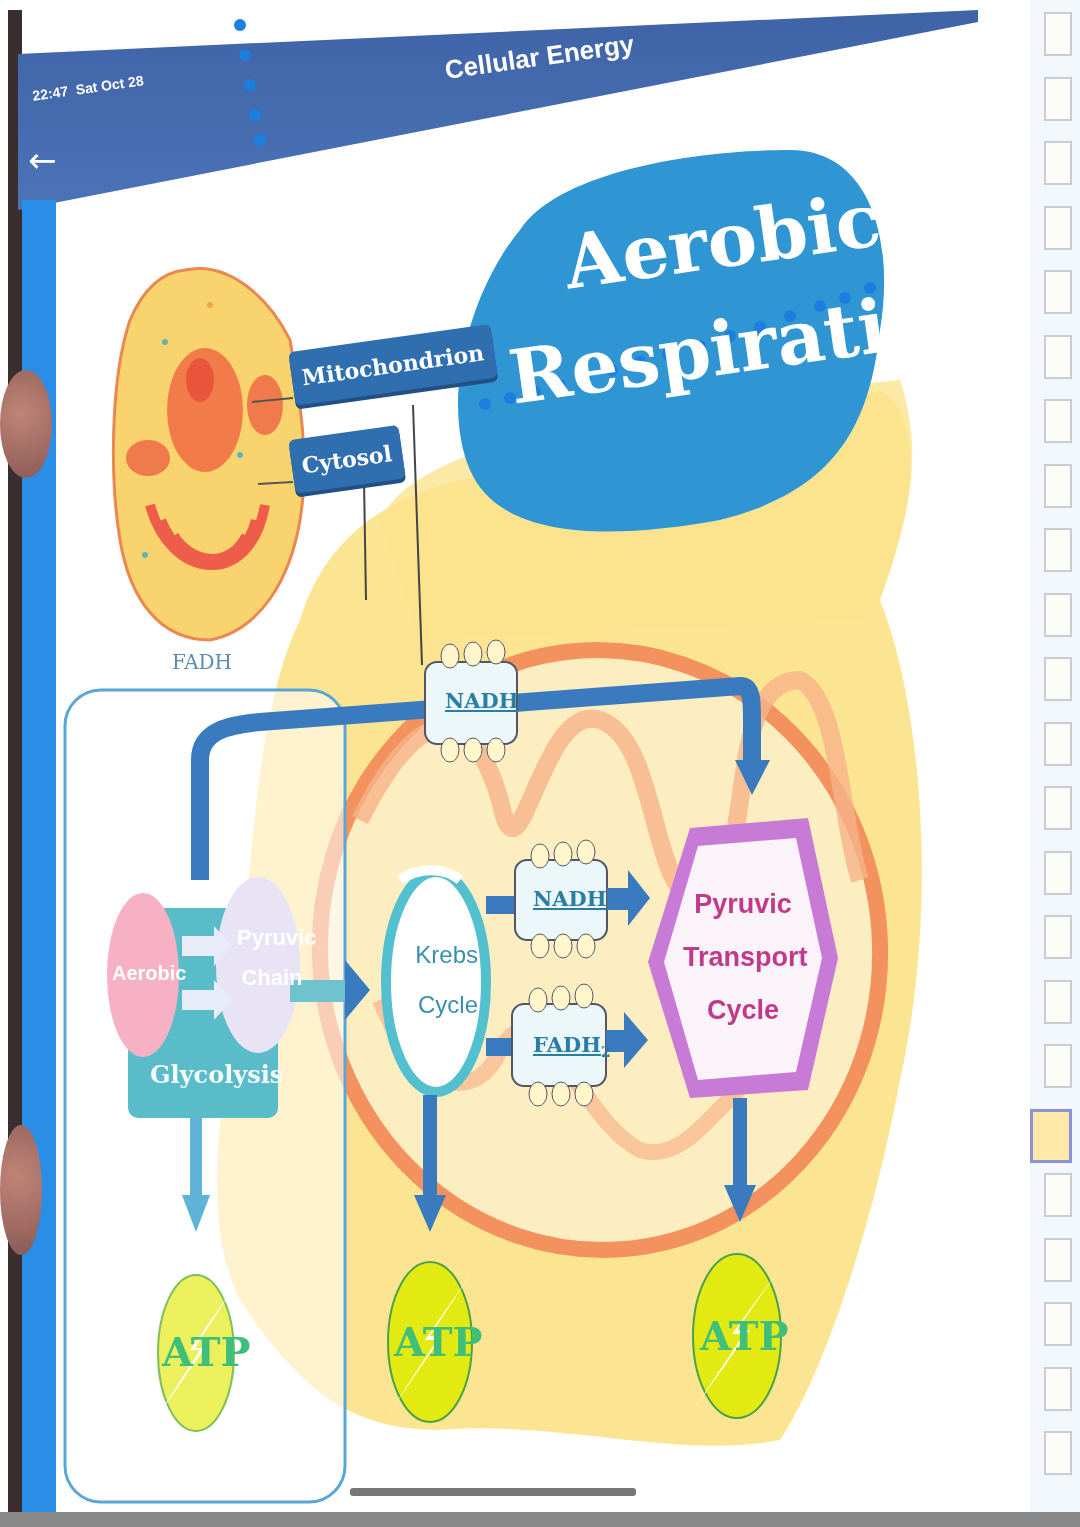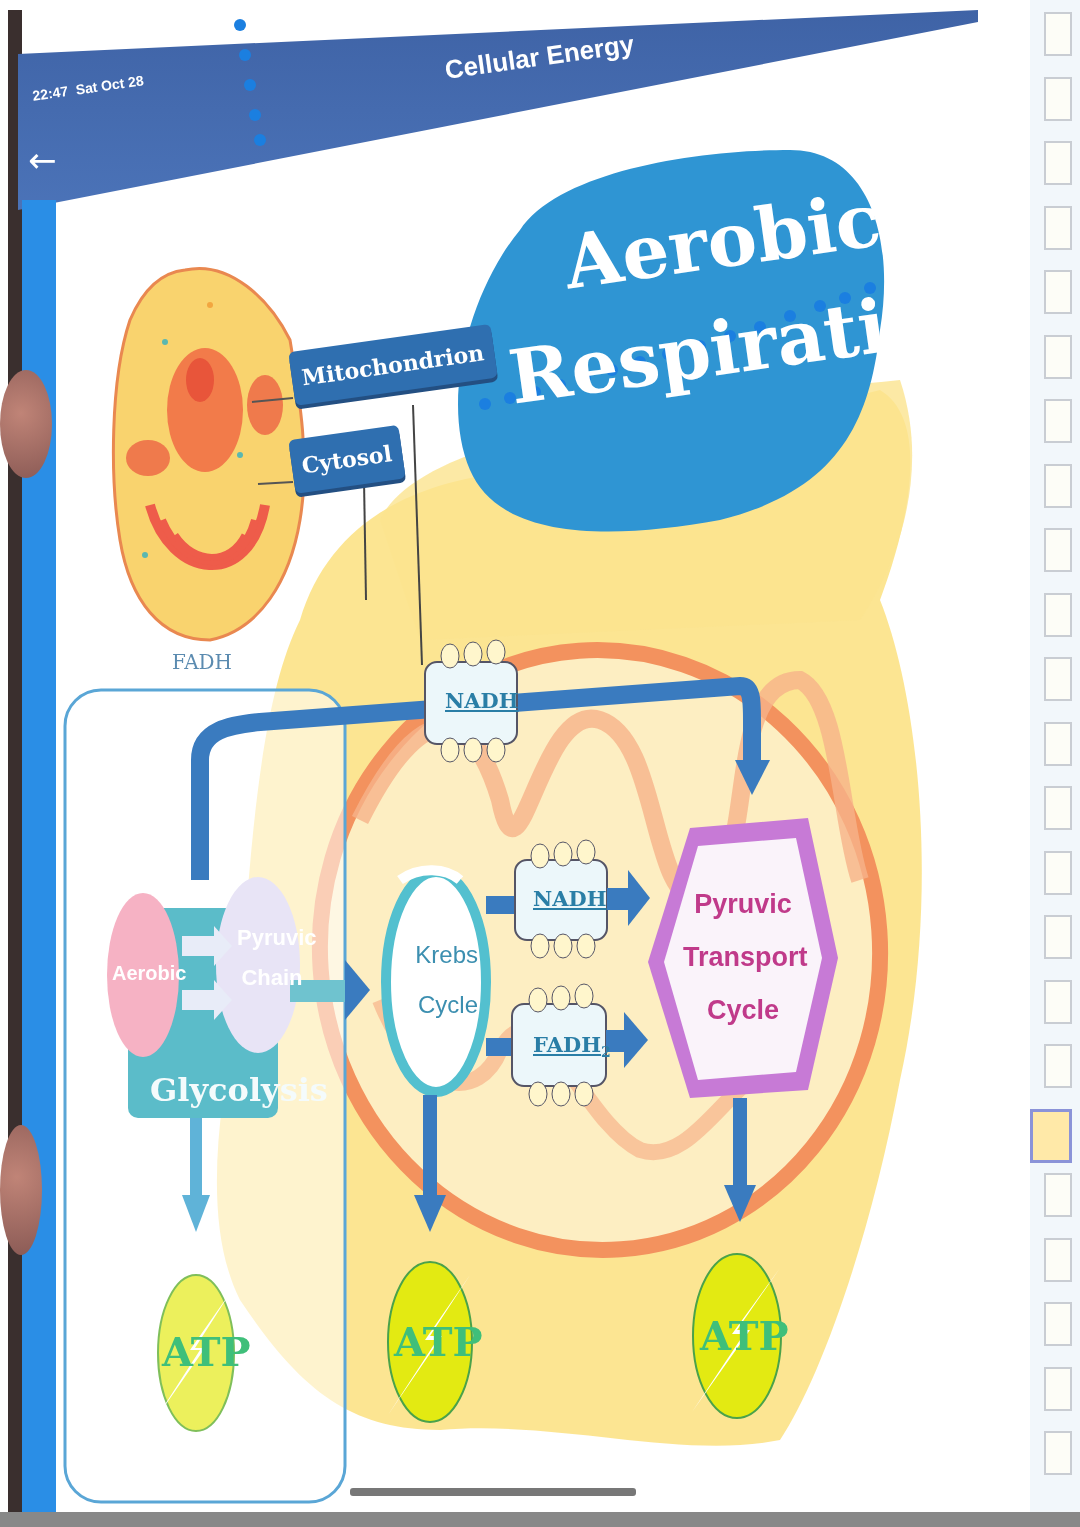--- a/index.html
+++ b/index.html
@@ -77,21 +77,21 @@
     box-shadow: 0 4px 0 #234f82;
   }
   .cell-cap {
     left: 172px; top: 650px; color: #5b8bb0;
     font-family: "DejaVu Serif", serif; font-size: 20px;
   }
   .nadh-txt { font-family: "DejaVu Serif", serif; font-weight: bold; color: #2a7ea6; font-size: 21px; text-decoration: underline; }
   .krebs-txt { font-family: "Liberation Sans", sans-serif; color: #3c8fb0; font-size: 24px; text-align: center; line-height: 50px; }
   .etc-txt { font-family: "Liberation Sans", sans-serif; color: #c03a8a; font-size: 27px; text-align: center; line-height: 53px; font-weight: bold; }
   .atp-txt { font-family: "DejaVu Serif", serif; font-weight: bold; color: #3fbf7a; font-size: 40px; }
-  .glyc-txt { font-family: "DejaVu Serif", serif; font-weight: bold; color: #f4fbfc; font-size: 32px; margin-top: 11px; }
+  .glyc-txt { font-family: "DejaVu Serif", serif; font-weight: bold; color: #f4fbfc; font-size: 24px; }
   .glucose-txt { color: #fff; font-family: "Liberation Sans", sans-serif; font-weight: bold; font-size: 20px; }
   .pyr-txt { color: #fff; font-family: "Liberation Sans", sans-serif; font-weight: bold; font-size: 22px; text-align: center; line-height: 40px; }
 </style>
 </head>
 <body>
 
 <div class="bezel-top"></div>
 <div class="frame-edge"></div>
 
 <div class="header"></div>

